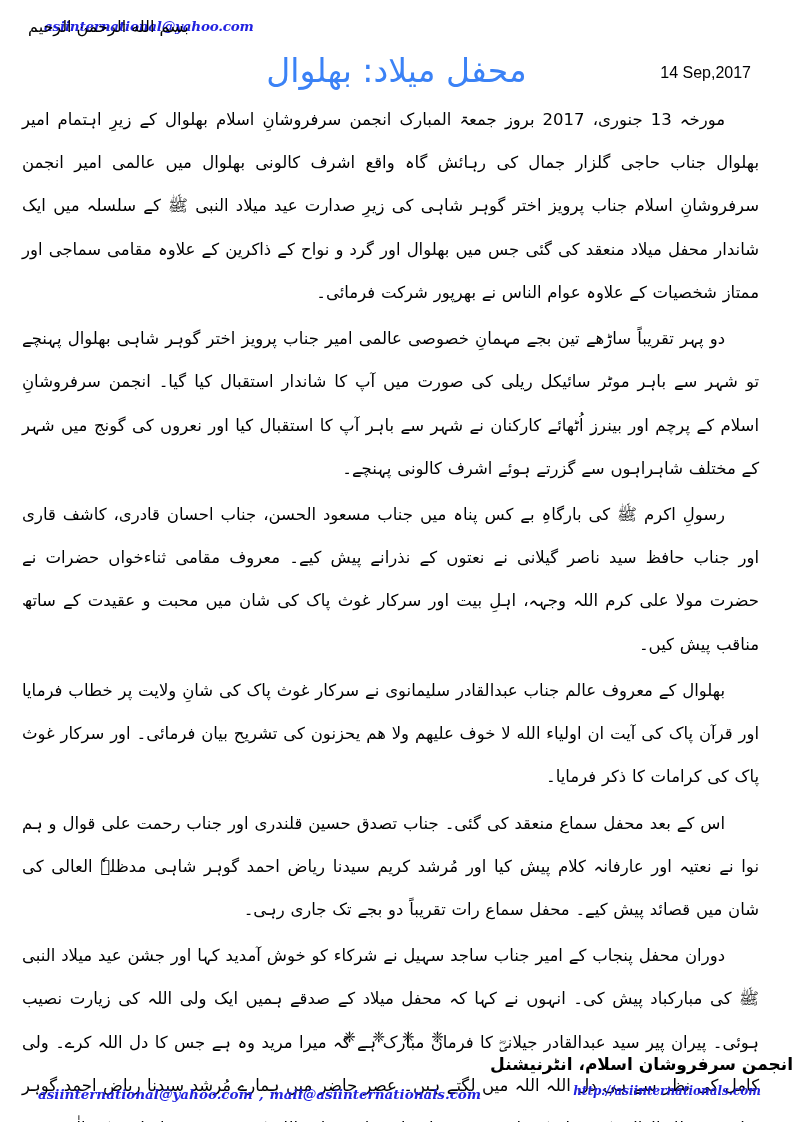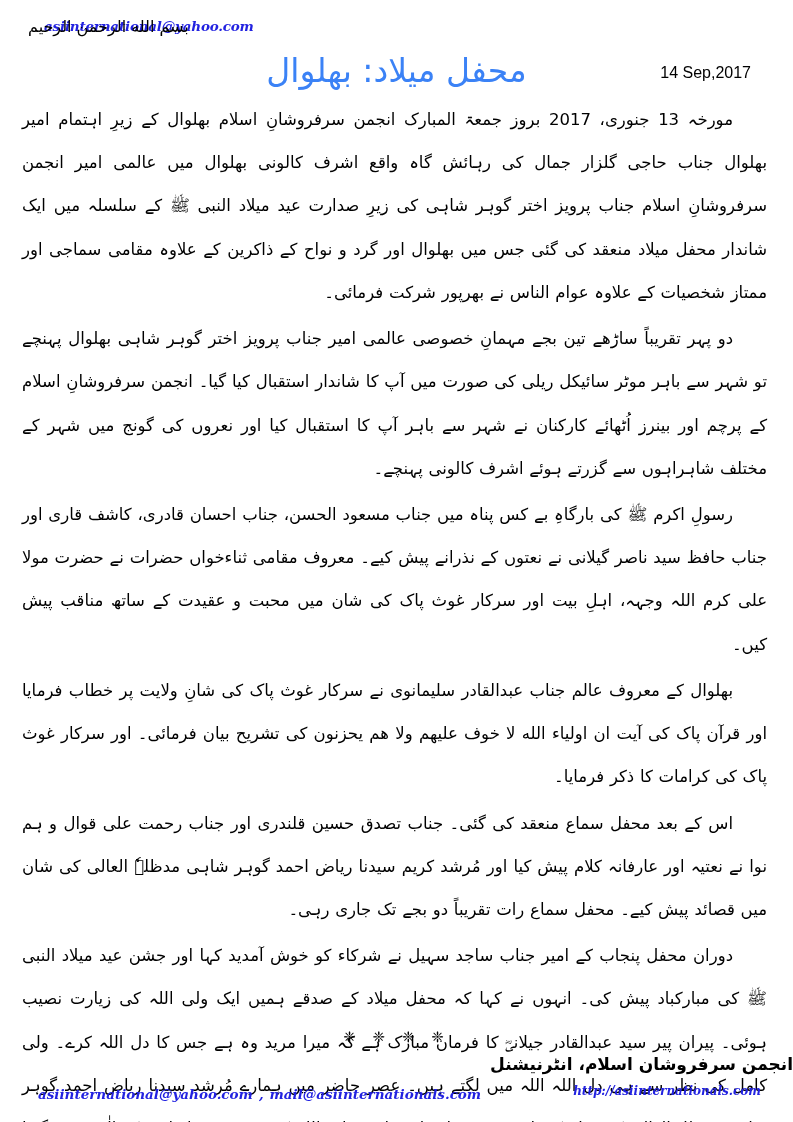--- a/index.html
+++ b/index.html
@@ -95,21 +95,21 @@
     direction: rtl;
   }
   .para {
     direction: rtl;
     text-align: justify;
     text-align-last: right;
     font-family: "DejaVu Sans", sans-serif;
     font-size: 16.5px;
     line-height: 2.62;
     color: #000;
-    margin: 0 4px 3px 0;
+    margin: 0 12px 3px 0;
     text-indent: 34px;
     word-spacing: 0.5px;
   }
 
   
   .footer {
     position: absolute;
     left: 0;
     right: 0;
     bottom: 14px;

